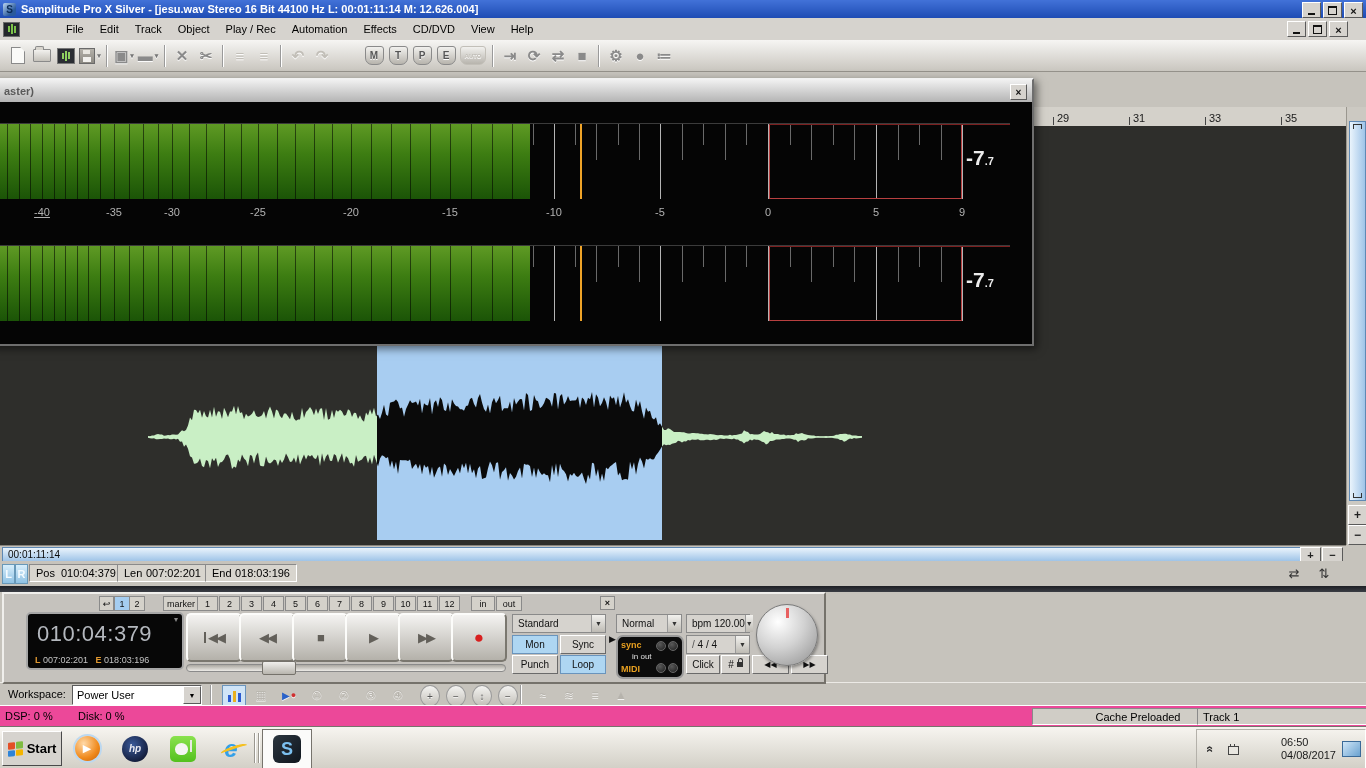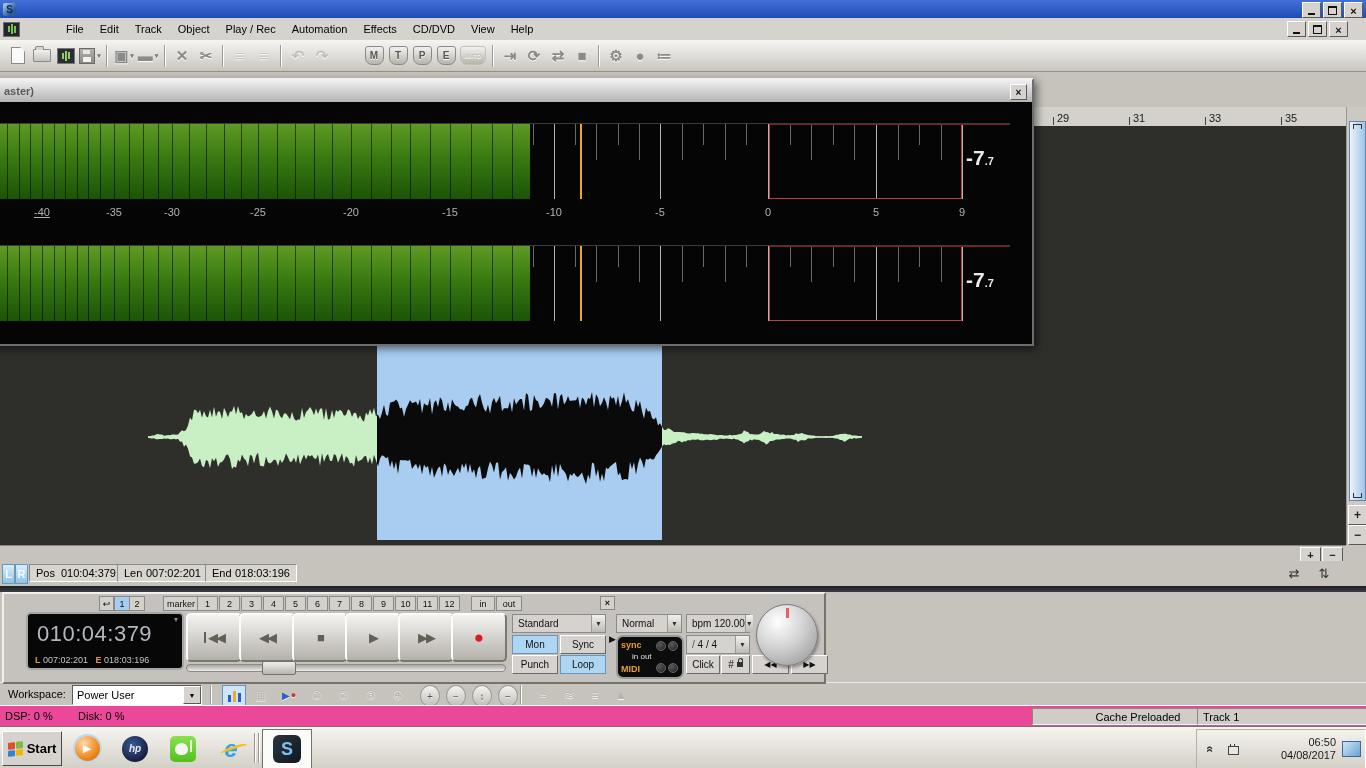--- a/index.html
+++ b/index.html
@@ -205,30 +205,31 @@
            border:1px solid #76736c;display:flex;align-items:center;justify-content:center;}
   .samlogo{width:28px;height:28px;border-radius:6px;background:linear-gradient(135deg,#2c3640,#10161e);
            display:flex;align-items:center;justify-content:center;color:#7cc0f0;font-size:18px;font-weight:bold;}
   .qsep{position:absolute;top:6px;width:0;height:30px;border-left:1px solid #9a978f;border-right:1px solid #fff;}
   .tray{position:absolute;left:1196px;top:2px;width:168px;height:38px;border:1px solid;border-color:#b4b1aa #fff #fff #b4b1aa;
         display:flex;align-items:center;}
   .chev{transform:rotate(90deg);font-size:12px;color:#333;margin-left:10px;font-weight:bold;}
   .plug{position:relative;width:14px;height:12px;margin-left:12px;}
   .plug i{position:absolute;left:2px;top:3px;width:9px;height:7px;border:1px solid #444;background:#e8e6e0;display:block;}
   .plug i::before{content:"";position:absolute;left:1px;top:-3px;width:1px;height:3px;background:#444;box-shadow:4px 0 0 #444;}
-  .clock{margin-left:auto;text-align:right;font-size:11px;line-height:13px;color:#1a1a1a;margin-right:6px;}
+  .clock{margin-left:auto;font-size:11px;line-height:13px;color:#1a1a1a;margin-right:6px;}
   .deskicon{width:17px;height:14px;background:linear-gradient(135deg,#cfe6f8,#6aa2d0);border:1px solid #3a6a98;margin-right:4px;}
 </style>
 </head>
 <body>
 
 <div class="screen">
 
   <div class="abs titlebar">
     <span class="app-icon">S</span>
+    <span>Samplitude Pro X Silver - [jesu.wav  Stereo 16 Bit 44100 Hz L: 00:01:11:14 M: 12.626.004]</span>
   </div>
   <div class="winbtns" style="right:3px;top:2px;">
     <span class="winbtn">
         <i class="g-min"></i>
       </span>
     <span class="winbtn">
         <i class="g-res"></i>
       </span>
     <span class="winbtn">
         <span class="g-cls">×</span>
@@ -382,20 +383,23 @@
         <path d="M148,310.1 L150,310.2 L152,309.4 L154,309.4 L156,308.5 L158,308.1 L160,308.5 L162,308.6 L164,309.7 L166,309.5 L168,309.1 L170,309.3 L172,308.6 L174,308.6 L176,308.7 L178,308.5 L180,306.2 L182,304.2 L184,305.3 L186,304.1 L188,299.5 L190,291.5 L192,294.3 L194,283.8 L196,284.0 L198,287.2 L200,283.7 L202,291.7 L204,285.0 L206,290.3 L208,291.4 L210,283.8 L212,291.6 L214,280.7 L216,290.7 L218,285.3 L220,285.8 L222,293.1 L224,281.8 L226,286.0 L228,291.2 L230,285.4 L232,285.4 L234,279.8 L236,288.4 L238,280.1 L240,287.1 L242,286.3 L244,293.2 L246,287.8 L248,290.4 L250,289.4 L252,287.7 L254,284.3 L256,289.8 L258,291.0 L260,290.6 L262,289.3 L264,284.9 L266,292.6 L268,284.9 L270,280.6 L272,285.6 L274,292.6 L276,283.5 L278,284.7 L280,290.1 L282,292.3 L284,287.6 L286,287.5 L288,290.2 L290,293.2 L292,285.8 L294,292.6 L296,294.8 L298,293.6 L300,293.4 L302,281.8 L304,291.9 L306,286.0 L308,284.1 L310,280.9 L312,284.1 L314,289.3 L316,282.4 L318,288.1 L320,282.8 L322,282.2 L324,293.9 L326,282.1 L328,293.7 L330,292.7 L332,284.1 L334,292.0 L336,284.1 L338,285.8 L340,283.8 L342,285.6 L344,289.8 L346,289.1 L348,283.2 L350,284.8 L352,291.1 L354,286.8 L356,286.9 L358,293.0 L360,289.3 L362,293.7 L364,295.8 L366,286.5 L368,289.6 L370,283.2 L372,288.5 L374,281.7 L376,290.4 L378,288.4 L380,293.1 L382,286.8 L384,278.8 L386,288.5 L388,290.1 L390,276.7 L392,275.9 L394,275.6 L396,273.4 L398,276.0 L400,282.4 L402,281.4 L404,290.7 L406,283.0 L408,278.8 L410,274.2 L412,277.0 L414,276.5 L416,275.6 L418,279.6 L420,272.7 L422,287.6 L424,277.2 L426,279.0 L428,279.6 L430,272.1 L432,288.4 L434,276.7 L436,274.3 L438,281.1 L440,271.3 L442,274.1 L444,283.9 L446,285.1 L448,276.3 L450,285.9 L452,273.3 L454,277.5 L456,280.1 L458,280.5 L460,283.2 L462,283.2 L464,284.8 L466,280.0 L468,279.6 L470,272.9 L472,271.8 L474,277.9 L476,281.6 L478,271.9 L480,268.0 L482,276.4 L484,283.1 L486,285.7 L488,278.5 L490,287.5 L492,276.3 L494,271.7 L496,277.3 L498,273.9 L500,269.7 L502,285.3 L504,282.2 L506,282.2 L508,282.2 L510,275.5 L512,286.6 L514,271.9 L516,278.5 L518,275.6 L520,272.9 L522,273.2 L524,284.4 L526,266.9 L528,269.0 L530,285.0 L532,283.9 L534,269.0 L536,274.3 L538,275.3 L540,282.2 L542,280.6 L544,277.2 L546,271.7 L548,272.8 L550,274.6 L552,280.8 L554,267.1 L556,267.6 L558,283.6 L560,270.0 L562,268.1 L564,278.6 L566,275.6 L568,270.1 L570,274.9 L572,274.4 L574,274.4 L576,274.2 L578,270.2 L580,281.9 L582,271.6 L584,273.5 L586,279.1 L588,271.7 L590,273.3 L592,266.1 L594,281.6 L596,268.3 L598,271.6 L600,280.2 L602,277.1 L604,271.3 L606,276.0 L608,283.9 L610,269.5 L612,272.7 L614,271.2 L616,279.3 L618,269.7 L620,281.5 L622,275.3 L624,266.2 L626,276.8 L628,273.3 L630,279.9 L632,285.0 L634,285.6 L636,273.6 L638,281.0 L640,275.0 L642,285.3 L644,292.8 L646,281.4 L648,285.7 L650,284.8 L652,291.9 L654,293.6 L656,291.2 L658,299.4 L660,297.2 L662,300.7 L664,304.1 L666,304.0 L668,302.2 L670,302.9 L672,304.5 L674,306.1 L676,306.0 L678,306.0 L680,305.9 L682,306.2 L684,306.2 L686,307.0 L688,307.5 L690,307.5 L692,307.0 L694,307.0 L696,307.2 L698,307.3 L700,307.7 L702,307.8 L704,308.2 L706,308.3 L708,308.4 L710,308.1 L712,308.3 L714,308.6 L716,309.0 L718,309.3 L720,309.0 L722,308.9 L724,309.4 L726,309.5 L728,309.6 L730,308.7 L732,309.5 L734,309.0 L736,308.9 L738,308.6 L740,308.0 L742,307.4 L744,304.3 L746,305.5 L748,306.1 L750,308.2 L752,308.0 L754,308.6 L756,308.4 L758,308.5 L760,308.1 L762,306.5 L764,305.1 L766,305.9 L768,306.2 L770,307.6 L772,306.0 L774,307.9 L776,308.0 L778,307.9 L780,308.8 L782,308.7 L784,308.4 L786,309.5 L788,308.9 L790,309.2 L792,309.1 L794,309.0 L796,307.3 L798,307.9 L800,307.6 L802,307.1 L804,308.1 L806,308.4 L808,309.0 L810,309.2 L812,309.5 L814,309.5 L816,310.2 L818,310.1 L820,310.2 L822,310.3 L824,310.2 L826,310.1 L828,310.3 L830,310.1 L832,310.0 L834,309.7 L836,308.8 L838,308.8 L840,308.0 L842,307.9 L844,307.8 L846,307.8 L848,308.6 L850,308.6 L852,309.5 L854,309.6 L856,309.5 L858,309.9 L860,310.1 L862,310.0 L862,311.8 L860,312.1 L858,312.3 L856,312.5 L854,312.0 L852,312.9 L850,312.5 L848,313.4 L846,315.1 L844,315.8 L842,314.1 L840,314.1 L838,312.8 L836,312.5 L834,312.3 L832,311.8 L830,311.7 L828,311.8 L826,312.0 L824,311.7 L822,311.8 L820,311.8 L818,311.7 L816,311.8 L814,312.3 L812,312.6 L810,312.6 L808,312.3 L806,313.9 L804,314.4 L802,314.1 L800,314.6 L798,316.1 L796,313.7 L794,313.8 L792,313.1 L790,312.6 L788,312.4 L786,312.5 L784,313.1 L782,313.0 L780,313.6 L778,313.5 L776,313.4 L774,314.5 L772,314.9 L770,315.1 L768,317.5 L766,318.4 L764,316.2 L762,315.7 L760,314.4 L758,313.7 L756,313.8 L754,313.3 L752,314.5 L750,313.6 L748,315.5 L746,315.8 L744,317.5 L742,315.4 L740,315.1 L738,313.6 L736,313.6 L734,312.6 L732,313.3 L730,312.9 L728,312.7 L726,312.4 L724,313.0 L722,312.8 L720,312.5 L718,313.6 L716,314.0 L714,313.4 L712,314.0 L710,314.2 L708,313.8 L706,313.8 L704,314.3 L702,314.3 L700,314.2 L698,313.3 L696,313.7 L694,313.8 L692,313.4 L690,314.6 L688,314.1 L686,315.5 L684,315.3 L682,316.6 L680,315.2 L678,314.8 L676,316.7 L674,317.2 L672,317.7 L670,319.0 L668,318.7 L666,319.2 L664,318.2 L662,320.4 L660,323.8 L658,326.7 L656,329.3 L654,333.3 L652,333.6 L650,332.3 L648,333.7 L646,332.8 L644,342.5 L642,335.6 L640,331.6 L638,337.9 L636,348.7 L634,336.2 L632,343.3 L630,335.7 L628,353.8 L626,353.0 L624,353.2 L622,354.2 L620,346.4 L618,349.6 L616,336.0 L614,337.2 L612,339.0 L610,340.5 L608,343.3 L606,341.6 L604,354.9 L602,347.5 L600,356.1 L598,343.1 L596,350.5 L594,337.4 L592,336.8 L590,353.4 L588,348.5 L586,357.9 L584,352.8 L582,346.6 L580,349.1 L578,351.0 L576,349.9 L574,346.8 L572,349.7 L570,348.0 L568,355.4 L566,348.3 L564,345.0 L562,343.2 L560,337.7 L558,351.2 L556,337.2 L554,349.6 L552,339.1 L550,356.3 L548,349.3 L546,349.0 L544,347.2 L542,348.9 L540,346.3 L538,342.3 L536,352.0 L534,341.5 L532,351.1 L530,339.9 L528,338.4 L526,338.8 L524,337.8 L522,352.4 L520,341.6 L518,345.0 L516,350.8 L514,353.5 L512,349.6 L510,347.1 L508,354.7 L506,341.2 L504,344.3 L502,345.9 L500,353.8 L498,336.3 L496,337.1 L494,346.4 L492,339.2 L490,335.5 L488,342.3 L486,351.6 L484,352.2 L482,353.1 L480,339.9 L478,342.6 L476,352.2 L474,343.2 L472,347.3 L470,337.7 L468,347.4 L466,336.8 L464,342.2 L462,337.6 L460,347.4 L458,341.7 L456,345.7 L454,349.9 L452,346.4 L450,343.0 L448,348.9 L446,339.6 L444,337.5 L442,350.8 L440,340.4 L438,341.9 L436,347.0 L434,351.8 L432,340.8 L430,349.8 L428,340.0 L426,341.8 L424,338.5 L422,348.5 L420,338.0 L418,343.1 L416,337.7 L414,340.1 L412,343.1 L410,333.5 L408,335.0 L406,334.3 L404,334.3 L402,334.3 L400,334.1 L398,348.1 L396,335.7 L394,343.2 L392,334.4 L390,341.2 L388,330.9 L386,332.3 L384,330.2 L382,329.2 L380,332.4 L378,340.5 L376,334.6 L374,328.7 L372,338.5 L370,331.6 L368,337.3 L366,329.8 L364,330.4 L362,333.6 L360,334.6 L358,335.8 L356,329.1 L354,340.7 L352,336.8 L350,337.4 L348,332.2 L346,330.0 L344,336.8 L342,327.3 L340,332.1 L338,336.8 L336,329.6 L334,328.1 L332,335.0 L330,334.7 L328,328.1 L326,330.5 L324,336.1 L322,327.3 L320,340.1 L318,328.5 L316,333.1 L314,332.3 L312,329.0 L310,330.6 L308,329.1 L306,333.4 L304,328.4 L302,333.2 L300,338.5 L298,328.3 L296,337.0 L294,331.6 L292,335.5 L290,336.1 L288,331.3 L286,327.5 L284,333.4 L282,337.1 L280,333.3 L278,340.0 L276,334.2 L274,333.4 L272,335.9 L270,337.4 L268,336.3 L266,330.5 L264,340.3 L262,340.2 L260,339.4 L258,326.6 L256,329.7 L254,337.6 L252,329.8 L250,328.9 L248,340.2 L246,334.5 L244,332.6 L242,328.6 L240,335.9 L238,333.6 L236,341.7 L234,340.4 L232,343.0 L230,332.9 L228,328.5 L226,328.9 L224,333.5 L222,336.0 L220,336.5 L218,340.9 L216,331.8 L214,335.2 L212,332.3 L210,342.2 L208,334.9 L206,333.9 L204,341.3 L202,339.9 L200,332.5 L198,336.2 L196,337.5 L194,337.8 L192,331.5 L190,330.2 L188,322.7 L186,318.6 L184,320.7 L182,315.4 L180,315.8 L178,312.7 L176,313.6 L174,312.8 L172,313.2 L170,313.3 L168,312.5 L166,312.7 L164,312.6 L162,312.9 L160,313.1 L158,313.3 L156,313.3 L154,312.3 L152,312.6 L150,312.3 L148,311.8 Z" fill="#0a0a0a" clip-path="url(#clip-inside)"></path>
       </svg>
     </div>
 
   <div class="abs vscroll">
     <div class="vthumb"></div>
     <div class="sq-btn" style="left:1px;top:398px;width:17px;height:18px;font-size:12px;">+</div>
     <div class="sq-btn" style="left:1px;top:418px;width:17px;height:18px;font-size:12px;">−</div>
   </div>
   <div class="abs hscroll">
+    <div class="hthumb">
+      <span>00:01:11:14</span>
+    </div>
     <div class="sq-btn" style="left:1300px;top:1px;width:19px;height:13px;font-size:11px;">+</div>
     <div class="sq-btn" style="left:1322px;top:1px;width:19px;height:13px;font-size:11px;">−</div>
   </div>
 
   <div class="abs rangebar">
     <div class="lrbtn" style="left:2px;">L</div>
     <div class="lrbtn" style="left:15px;">R</div>
     <div class="field" style="left:29px;width:80px;">
       <span>Pos</span>
       <span>010:04:379</span>

